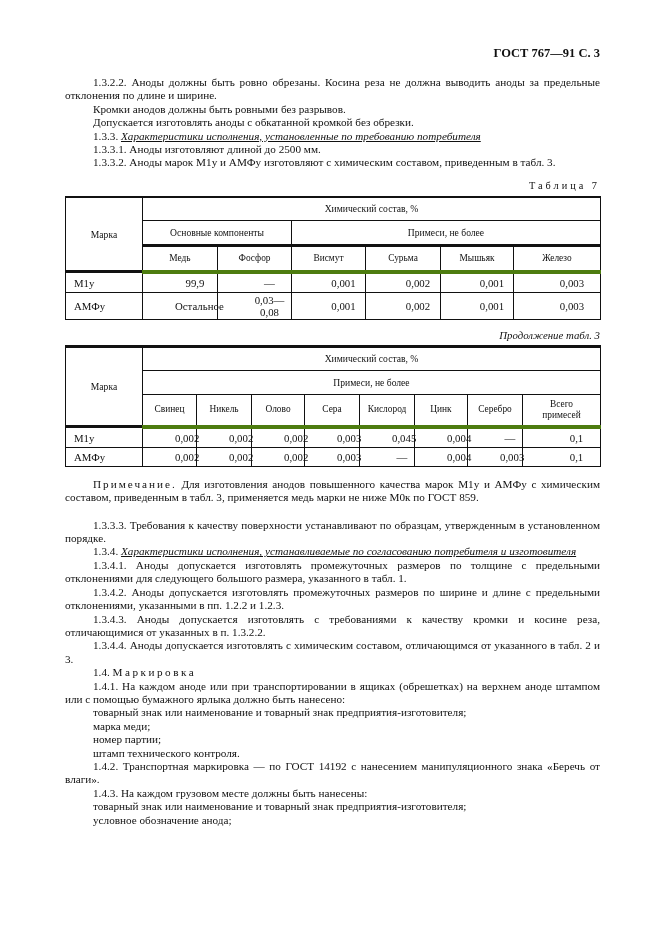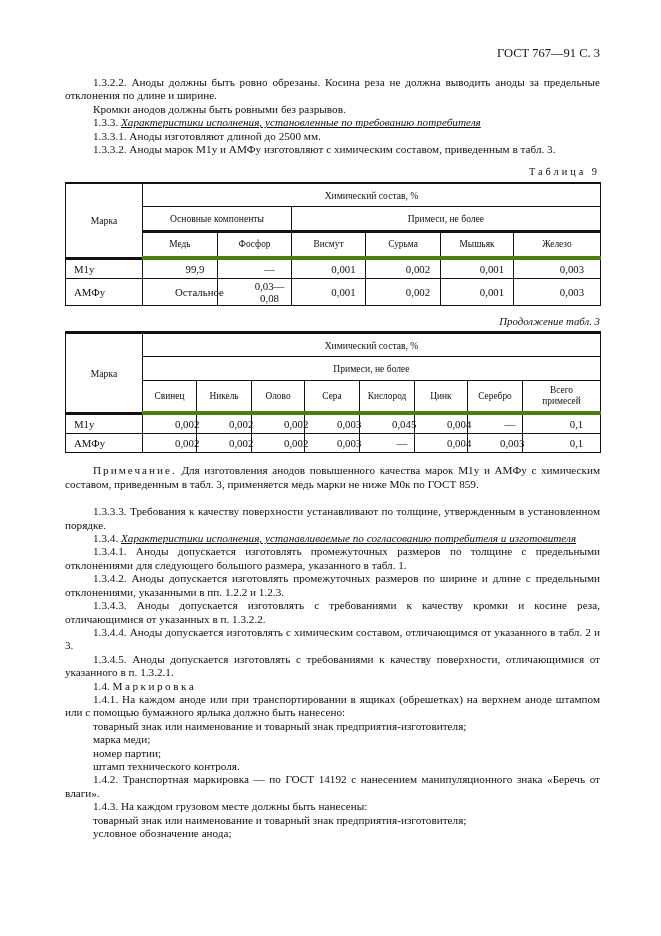--- a/index.html
+++ b/index.html
@@ -2,21 +2,21 @@
 <html><head>
 <meta charset="utf-8">
 <style>
   html,body{margin:0;padding:0;background:#e8e8e8;}
   .page{
     width:661px;height:936px;background:#ffffff;margin:0 auto;
     font-family:"Liberation Serif","DejaVu Serif",serif;color:#111;
     box-sizing:border-box;padding:46px 61px 0 65px;position:relative;overflow:hidden;
   }
   .doc-header{
-    text-align:right;font-weight:normal;font-size:12.5px;line-height:14px;margin:0 0 16px 0;
+    text-align:right;font-weight:bold;font-size:12.5px;line-height:14px;margin:0 0 16px 0;
   }
   .para{
     font-size:11.2px;line-height:13.4px;text-align:justify;text-indent:28px;margin:0;
   }
   .ital{font-style:italic;text-decoration:underline;}
   .spaced{letter-spacing:2.5px;}
   .tbl-label{
     text-align:right;font-size:10.3px;letter-spacing:3px;margin:10px 0 4px 0;line-height:12px;
   }
   .tbl-label-cont{
@@ -50,25 +50,26 @@
 </style>
 </head>
 <body>
 
 <div class="page">
 
   <div class="doc-header">ГОСТ 767—91 С. 3</div>
 
   <p class="para">1.3.2.2. Аноды должны быть ровно обрезаны. Косина реза не должна выводить аноды за предельные отклонения по длине и ширине.</p>
   <p class="para">Кромки анодов должны быть ровными без разрывов.</p>
+  <p class="para">Допускается изготовлять аноды с обкатанной кромкой без обрезки.</p>
   <p class="para"><span>1.3.3.</span> <span class="ital">Характеристики исполнения, установленные по требованию потребителя</span></p>
   <p class="para">1.3.3.1. Аноды изготовляют длиной до 2500 мм.</p>
   <p class="para">1.3.3.2. Аноды марок М1у и АМФу изготовляют с химическим составом, приведенным в табл. 3.</p>
 
-  <div class="tbl-label">Таблица 9</div>
+  <div class="tbl-label">Таблица 7</div>
 
   <table class="gost t1">
     <colgroup>
       <col style="width:77px">
         <col style="width:75px">
         <col style="width:74px">
       <col style="width:74px">
         <col style="width:75px">
         <col style="width:73px">
         <col style="width:87px">
@@ -163,27 +164,26 @@
       <td>—</td>
       <td>0,004</td>
       <td>0,003</td>
       <td>0,1</td>
     </tr>
   </tbody>
     </table>
 
   <p class="note"><span class="note-label">Примечание.</span><span> Для изготовления анодов повышенного качества марок М1у и АМФу с химическим составом, приведенным в табл. 3, применяется медь марки не ниже М0к по ГОСТ 859.</span></p>
 
-  <p class="para mt14">1.3.3.3. Требования к качеству поверхности устанавливают по толщине, утвержденным в установленном порядке.</p>
+  <p class="para mt14">1.3.3.3. Требования к качеству поверхности устанавливают по образцам, утвержденным в установленном порядке.</p>
   <p class="para"><span>1.3.4.</span> <span class="ital">Характеристики исполнения, устанавливаемые по согласованию потребителя и изготовителя</span></p>
   <p class="para">1.3.4.1. Аноды допускается изготовлять промежуточных размеров по толщине с предельными отклонениями для следующего большого размера, указанного в табл. 1.</p>
   <p class="para">1.3.4.2. Аноды допускается изготовлять промежуточных размеров по ширине и длине с предельными отклонениями, указанными в пп. 1.2.2 и 1.2.3.</p>
   <p class="para">1.3.4.3. Аноды допускается изготовлять с требованиями к качеству кромки и косине реза, отличающимися от указанных в п. 1.3.2.2.</p>
   <p class="para">1.3.4.4. Аноды допускается изготовлять с химическим составом, отличающимся от указанного в табл. 2 и 3.</p>
-  <p class="para">1.3.4.5. Аноды допускается изготовлять с требованиями к качеству поверхности, отличающимися от указанного в п. 1.3.2.1.</p>
   <p class="para"><span>1.4.</span> <span class="spaced">Маркировка</span></p>
   <p class="para">1.4.1. На каждом аноде или при транспортировании в ящиках (обрешетках) на верхнем аноде штампом или с помощью бумажного ярлыка должно быть нанесено:</p>
   <p class="para hangy">товарный знак или наименование и товарный знак предприятия-изготовителя;</p>
   <p class="para hangy">марка меди;</p>
   <p class="para hangy">номер партии;</p>
   <p class="para hangy">штамп технического контроля.</p>
   <p class="para">1.4.2. Транспортная маркировка — по ГОСТ 14192 с нанесением манипуляционного знака «Беречь от влаги».</p>
   <p class="para">1.4.3. На каждом грузовом месте должны быть нанесены:</p>
   <p class="para hangy">товарный знак или наименование и товарный знак предприятия-изготовителя;</p>
   <p class="para hangy">условное обозначение анода;</p>

